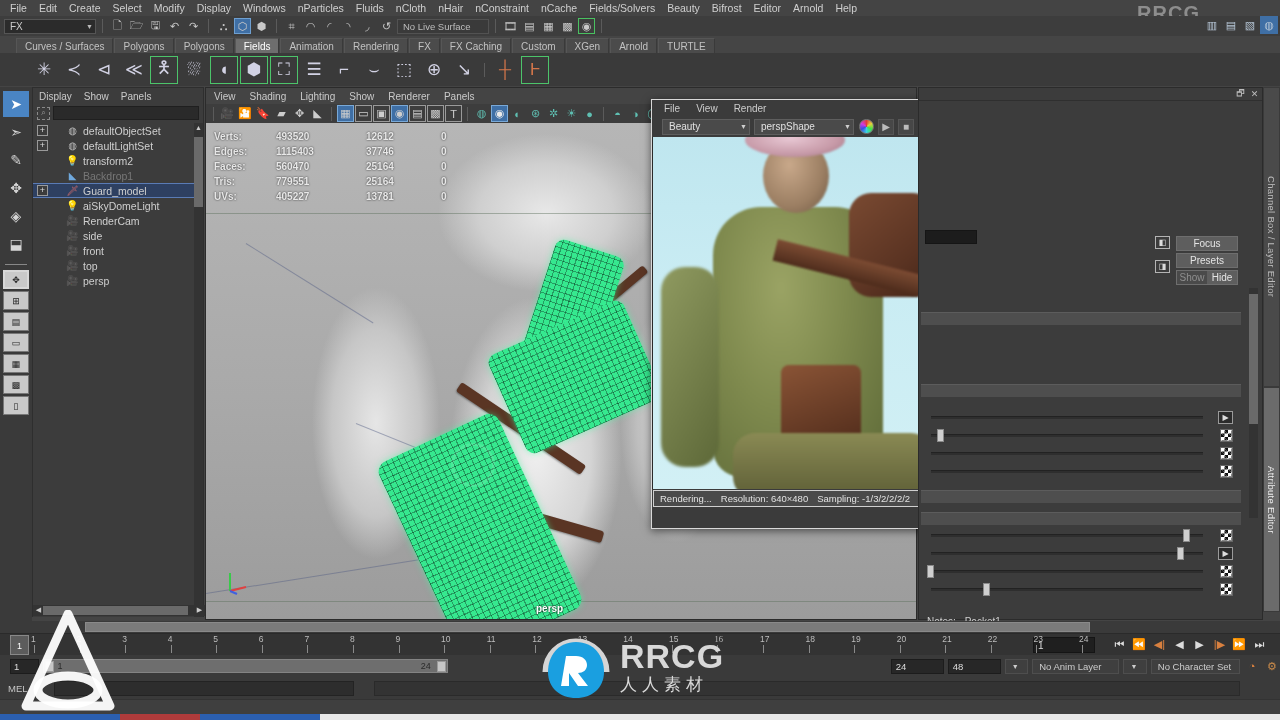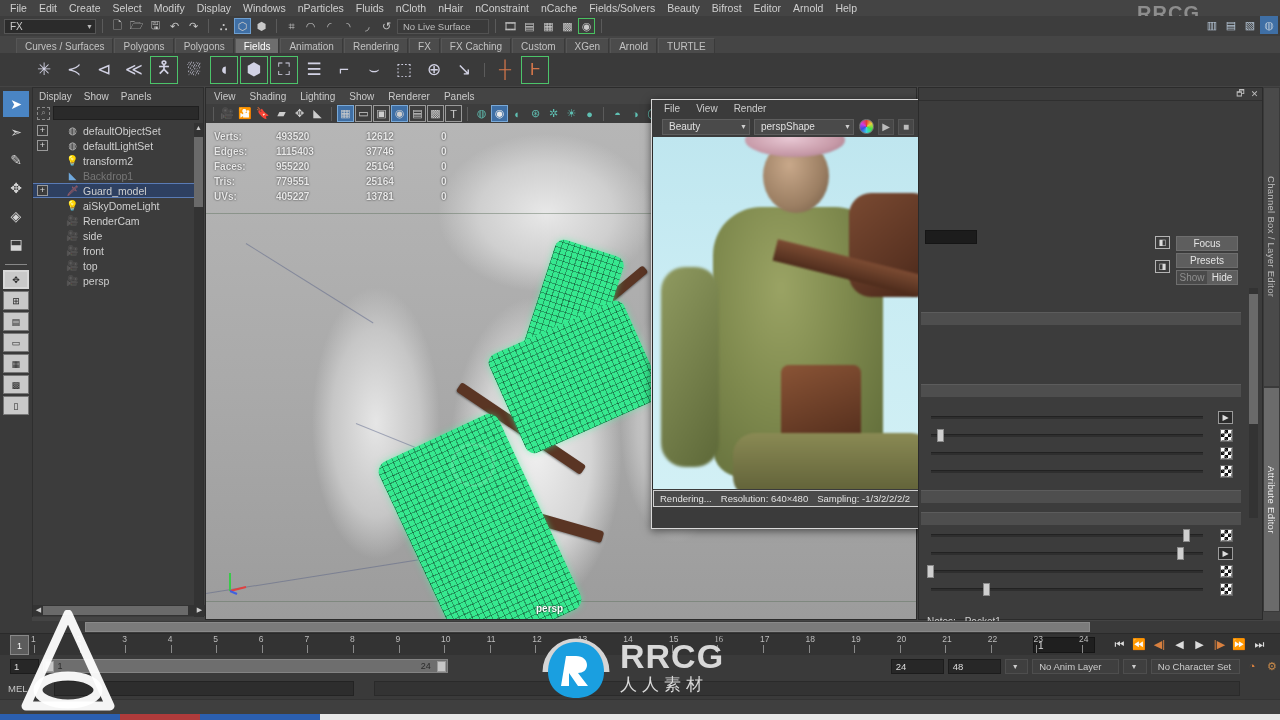--- a/index.html
+++ b/index.html
@@ -740,21 +740,21 @@
             <div class="hud-c3">0</div>
           </div>
           <div class="hud-row">
             <div class="hud-lbl">Edges:</div>
             <div class="hud-c1">1115403</div>
             <div class="hud-c2">37746</div>
             <div class="hud-c3">0</div>
           </div>
           <div class="hud-row">
             <div class="hud-lbl">Faces:</div>
-            <div class="hud-c1">955220</div>
+            <div class="hud-c1">560470</div>
             <div class="hud-c2">25164</div>
             <div class="hud-c3">0</div>
           </div>
           <div class="hud-row">
             <div class="hud-lbl">Tris:</div>
             <div class="hud-c1">779551</div>
             <div class="hud-c2">25164</div>
             <div class="hud-c3">0</div>
           </div>
           <div class="hud-row">

